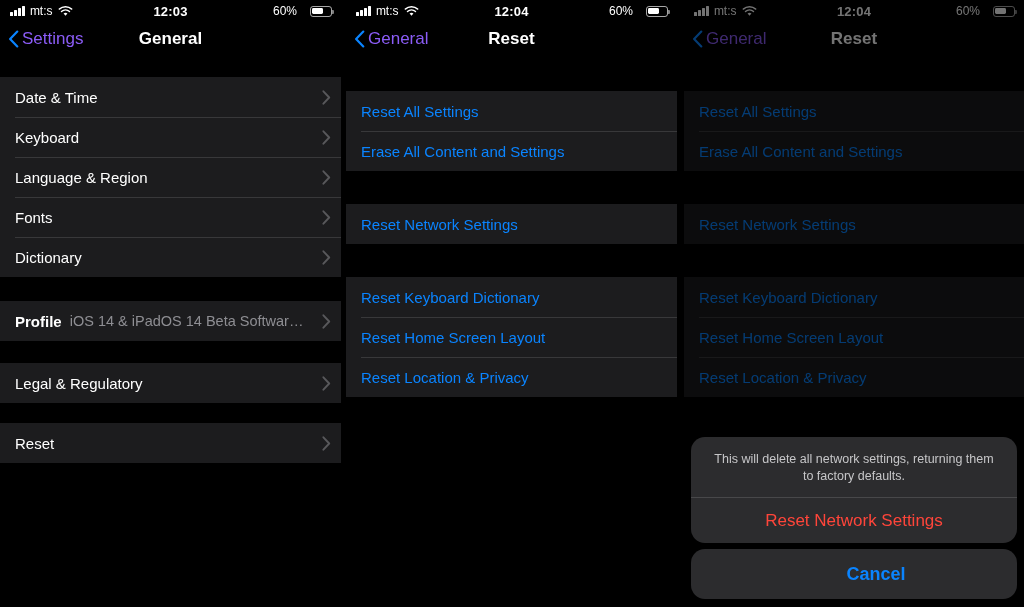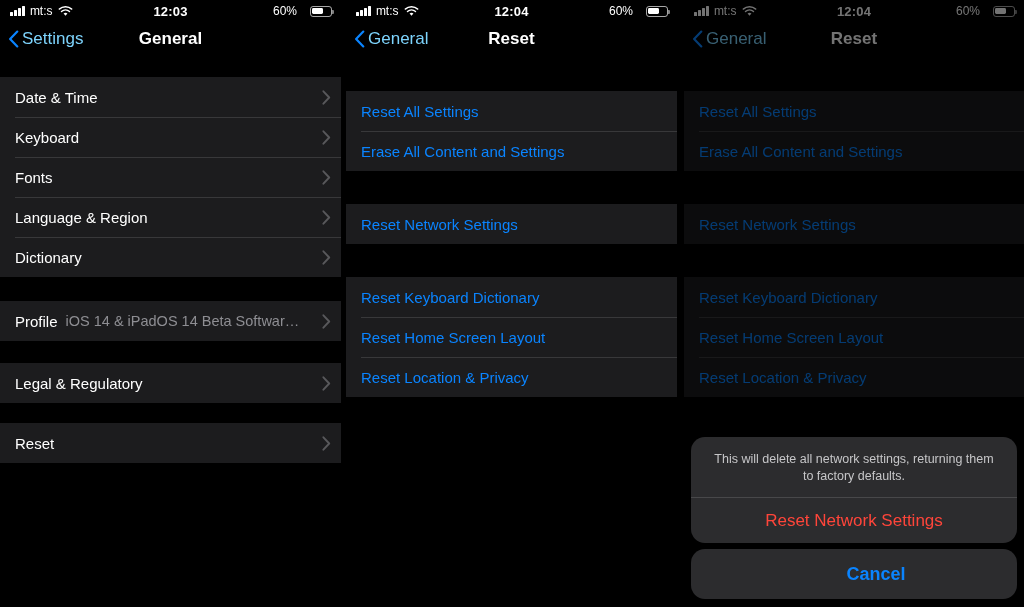--- a/index.html
+++ b/index.html
@@ -48,42 +48,42 @@
   }
   .batt > span { display:block; height:100%; width:60%; background:#fff; border-radius:1.4px; }
 
   
   .navbar {
     height:34px; position:relative; display:flex; align-items:center;
     background:#000;
   }
   .nav-back {
     position:absolute; left:8px; display:flex; align-items:center; gap:3px;
-    color:#7dd3fc; font-size:17px; cursor:pointer;
+    color:#8b5cf6; font-size:17px; cursor:pointer;
   }
   .nav-back .chev-l { width:11px; height:18px; display:block; }
   .nav-title {
     position:absolute; left:0; right:0; text-align:center;
     color:#fff; font-size:17px; font-weight:700;
   }
 
   
   .sect { background:#1c1c1e; }
   .spacer { background:#000; }
   .row {
     position:relative; height:40px; display:flex; align-items:center;
     padding:0 10px 0 15px; background:#1c1c1e; cursor:pointer;
   }
   .row + .row::before {
     content:""; position:absolute; left:15px; right:0; top:0; height:1px;
     background:#38383a;
   }
   .row .label { color:#fff; font-size:15px; white-space:nowrap; }
   .row .label.blue { color:#0a84ff; }
-  .row .label.bold { font-weight:400; }
+  .row .label.bold { font-weight:700; }
   .row .value {
     margin-left:auto; color:#8e8e93; font-size:14.5px;
     white-space:nowrap; overflow:hidden; text-overflow:ellipsis;
     padding-right:6px;
   }
   .row .value.inline { margin-left:8px; flex:1; }
   .row .chev { width:9px; height:15px; flex:0 0 auto; margin-left:auto; }
   .row .value + .chev { margin-left:0; }
 
   
@@ -162,27 +162,27 @@
               <path d="M1.4 1.3L7.2 7.5L1.4 13.7" stroke="#58585b" stroke-width="1.9" stroke-linecap="round" stroke-linejoin="round"></path>
             </svg></span>
         </div>
         <div class="row">
           <span class="label">Keyboard</span>
           <span class="chev"><svg viewBox="0 0 9 15" width="9" height="15" fill="none">
               <path d="M1.4 1.3L7.2 7.5L1.4 13.7" stroke="#58585b" stroke-width="1.9" stroke-linecap="round" stroke-linejoin="round"></path>
             </svg></span>
         </div>
         <div class="row">
+          <span class="label">Language &amp; Region</span>
+          <span class="chev"><svg viewBox="0 0 9 15" width="9" height="15" fill="none">
+              <path d="M1.4 1.3L7.2 7.5L1.4 13.7" stroke="#58585b" stroke-width="1.9" stroke-linecap="round" stroke-linejoin="round"></path>
+            </svg></span>
+        </div>
+        <div class="row">
           <span class="label">Fonts</span>
-          <span class="chev"><svg viewBox="0 0 9 15" width="9" height="15" fill="none">
-              <path d="M1.4 1.3L7.2 7.5L1.4 13.7" stroke="#58585b" stroke-width="1.9" stroke-linecap="round" stroke-linejoin="round"></path>
-            </svg></span>
-        </div>
-        <div class="row">
-          <span class="label">Language &amp; Region</span>
           <span class="chev"><svg viewBox="0 0 9 15" width="9" height="15" fill="none">
               <path d="M1.4 1.3L7.2 7.5L1.4 13.7" stroke="#58585b" stroke-width="1.9" stroke-linecap="round" stroke-linejoin="round"></path>
             </svg></span>
         </div>
         <div class="row">
           <span class="label">Dictionary</span>
           <span class="chev"><svg viewBox="0 0 9 15" width="9" height="15" fill="none">
               <path d="M1.4 1.3L7.2 7.5L1.4 13.7" stroke="#58585b" stroke-width="1.9" stroke-linecap="round" stroke-linejoin="round"></path>
             </svg></span>
         </div>

